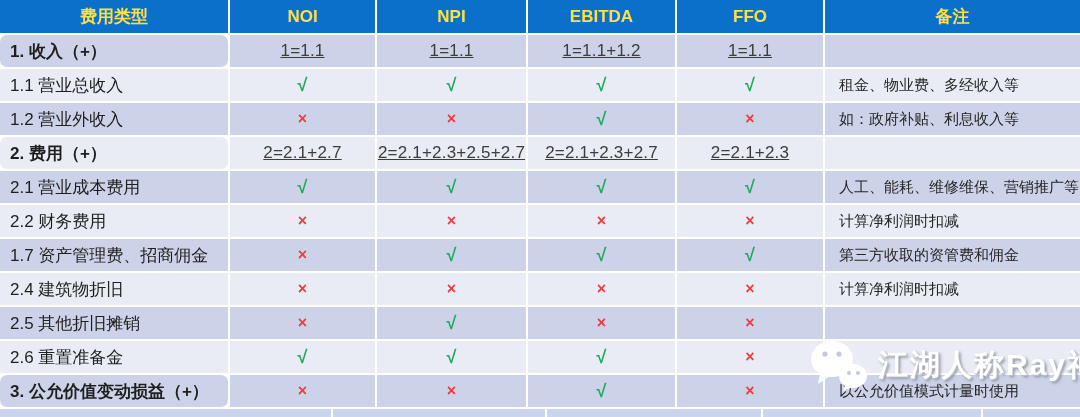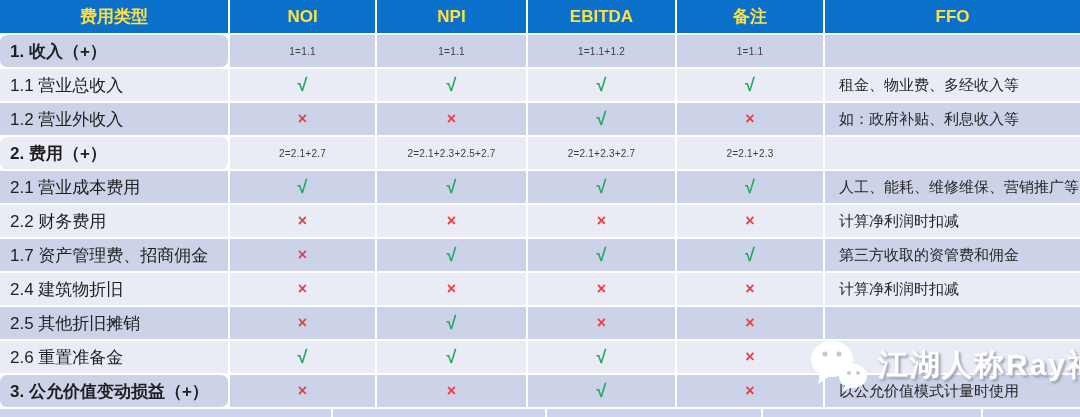--- a/index.html
+++ b/index.html
@@ -24,21 +24,21 @@
     display:flex;align-items:center;justify-content:center;
   }
   .cell{display:flex;align-items:center;justify-content:center;font-size:16px;color:#1f1f1f;}
   .cell.dark{background:#CCD3E8;}
   .cell.light{background:#E9ECF5;}
   .cell.label{justify-content:flex-start;padding-left:10px;font-size:17px;}
   .cell.label.bold{font-weight:700;border-radius:7px;}
   .cell.note{justify-content:flex-start;padding-left:14px;font-size:15px;color:#262626;}
   .check{color:#1FA95C;font-weight:700;font-size:18px;line-height:1;}
   .cross{color:#EF3B42;font-weight:700;font-size:16px;line-height:1;}
-  .formula{font-size:10px;color:#3d3d3d;letter-spacing:0.2px;}
+  .formula{font-size:17px;color:#3d3d3d;letter-spacing:0.2px;text-decoration:underline;}
   .strip{
     position:absolute;left:0;bottom:0;width:1080px;height:8px;
     display:flex;gap:2px;background:#ffffff;
   }
   .strip > div{background:#CBD5EE;height:8px;}
   .watermark{
     position:absolute;left:808px;top:338px;
     display:flex;align-items:center;gap:8px;
     z-index:5;pointer-events:none;
   }
@@ -51,22 +51,22 @@
 </head>
 <body>
 
 <div class="stage">
 
   <div class="tbl" style="--hdr: #0B70C9;">
       <div class="hcell">费用类型</div>
       <div class="hcell">NOI</div>
       <div class="hcell">NPI</div>
       <div class="hcell">EBITDA</div>
+      <div class="hcell">FFO</div>
       <div class="hcell">备注</div>
-      <div class="hcell">FFO</div>
       <div class="cell dark label bold">1. 收入（+）</div>
       <div class="cell dark">
         <span class="formula">1=1.1</span>
       </div>
       <div class="cell dark">
         <span class="formula">1=1.1</span>
       </div>
       <div class="cell dark">
         <span class="formula">1=1.1+1.2</span>
       </div>

